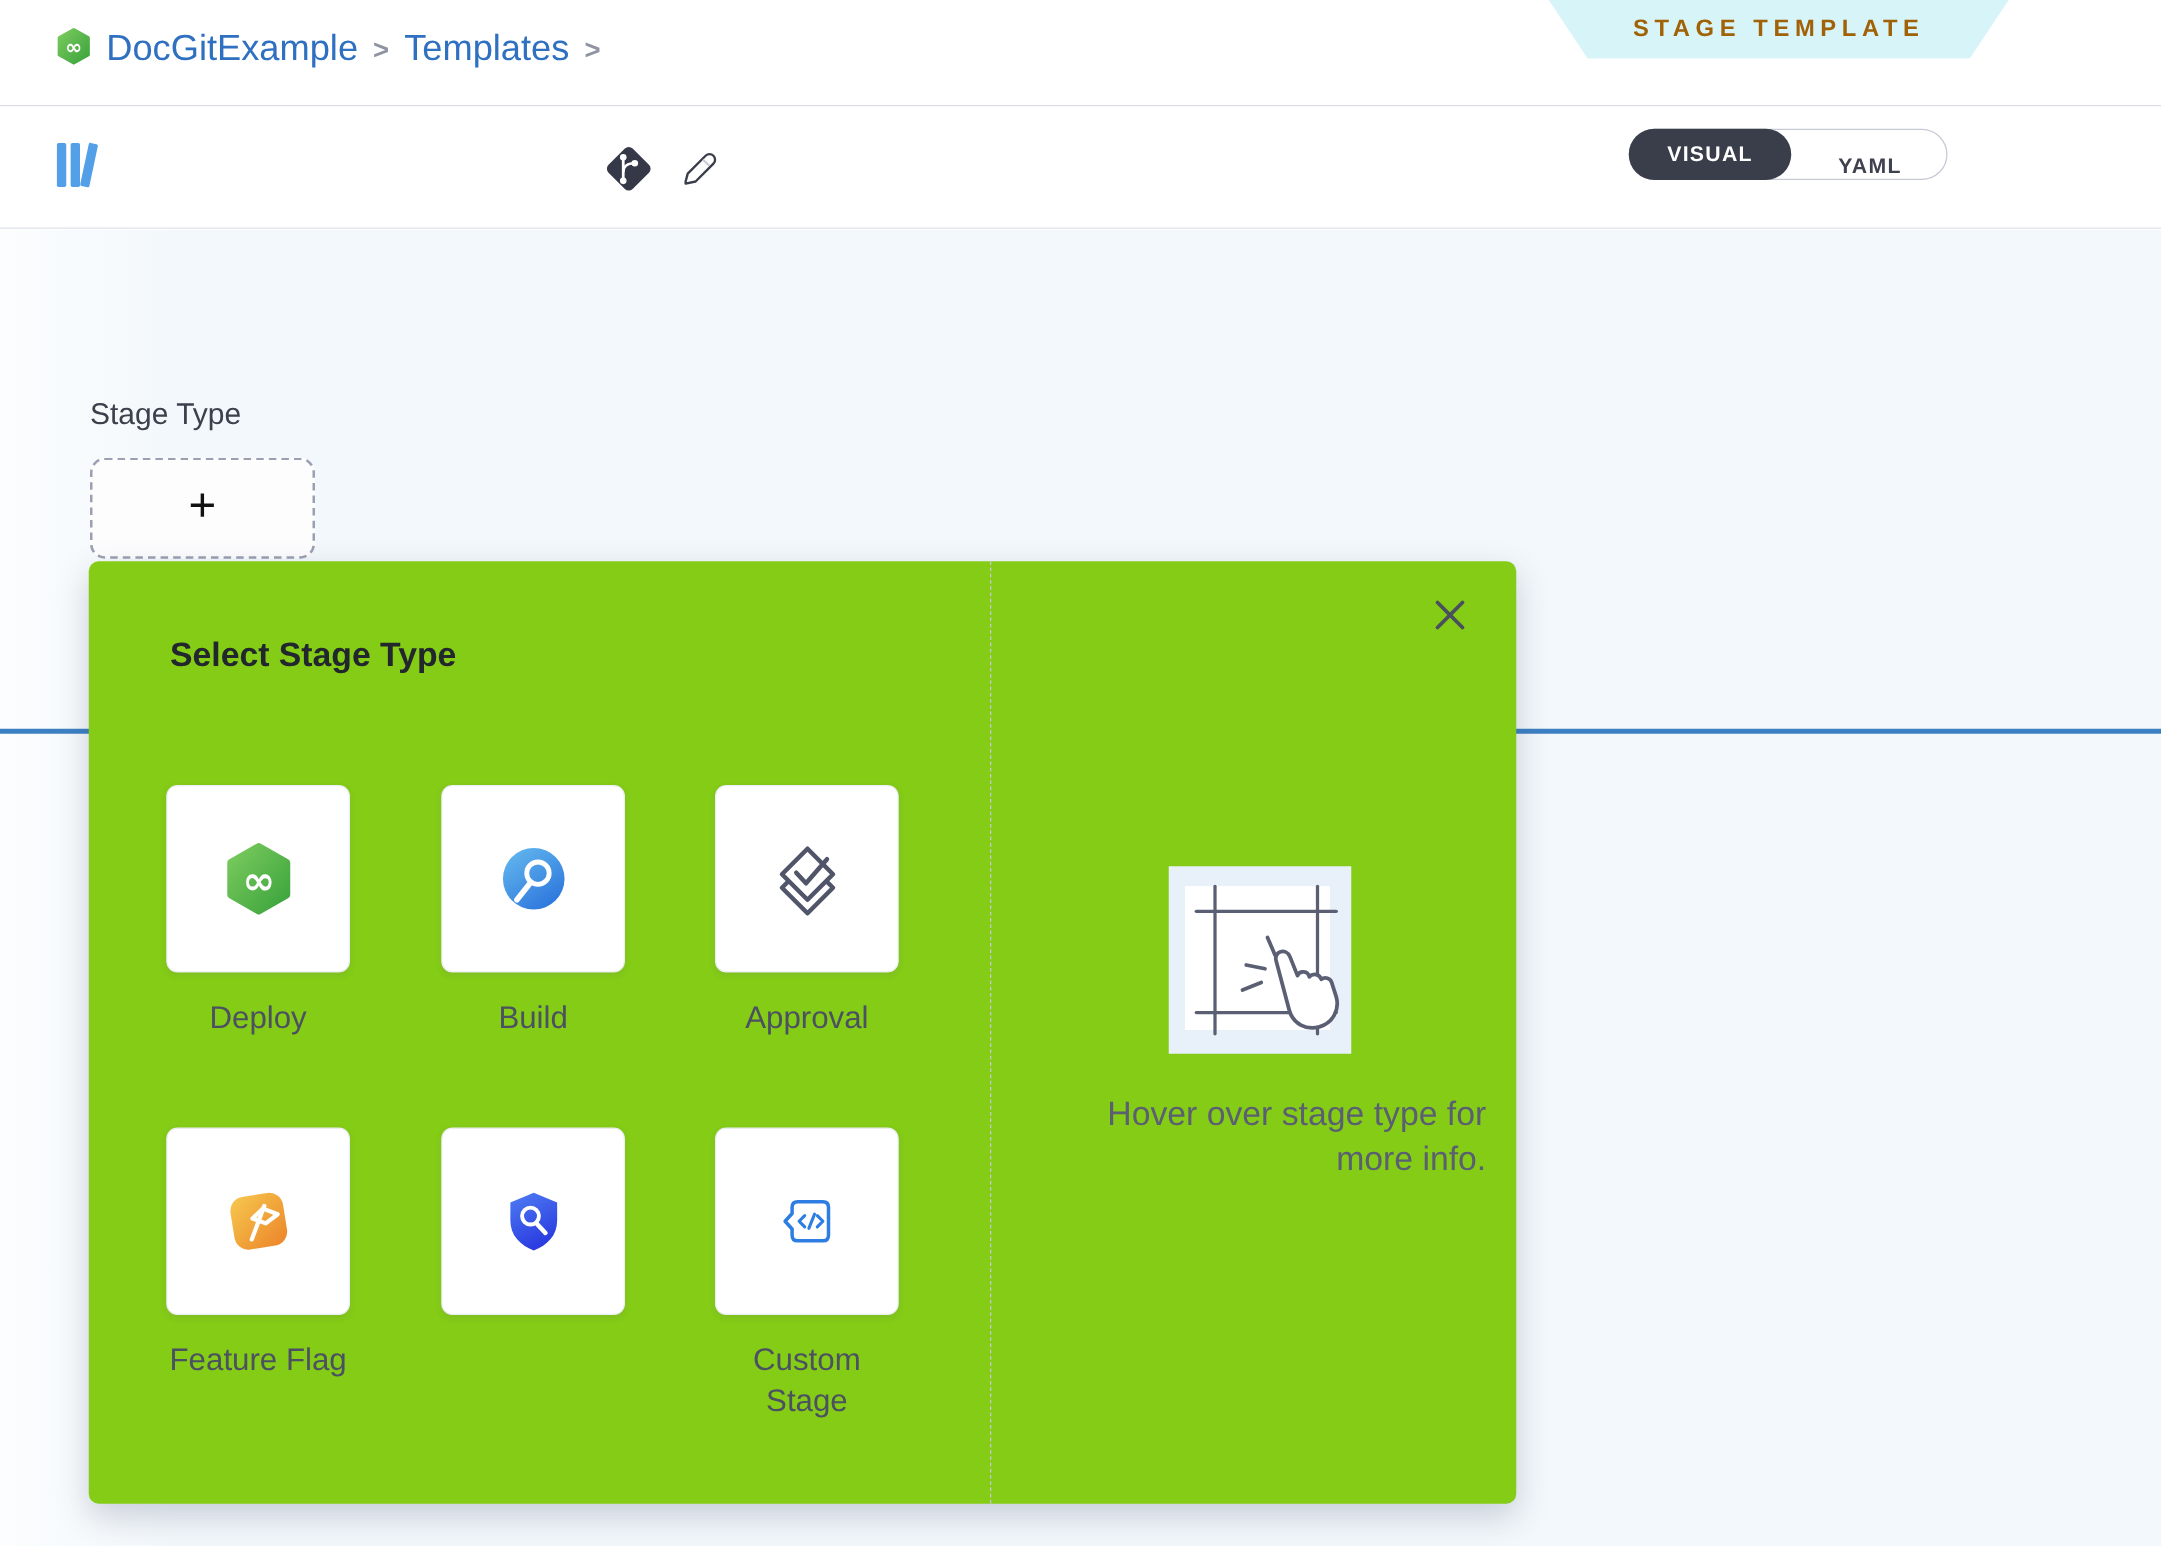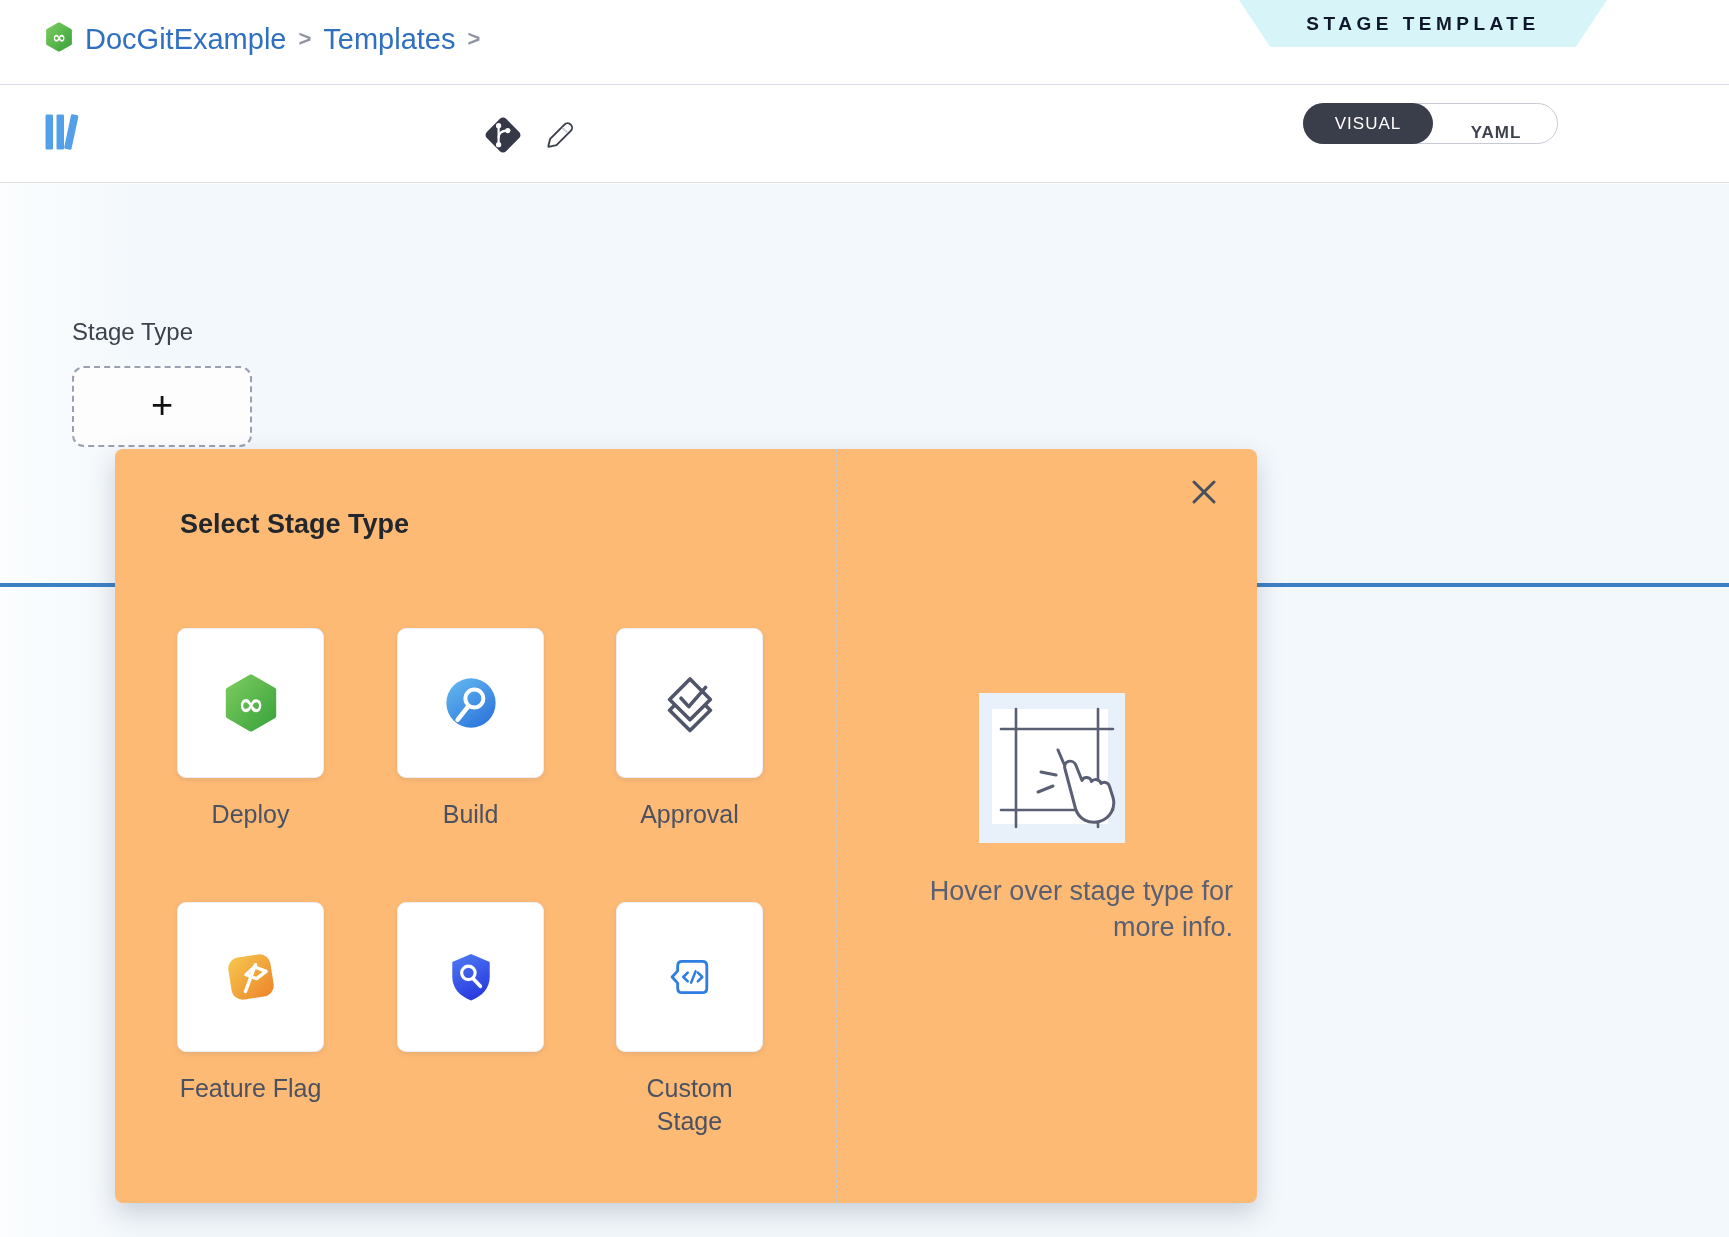--- a/index.html
+++ b/index.html
@@ -11,51 +11,51 @@
   .breadcrumb-row { position:absolute; left:0; top:0; width:1729px; height:85px;
     background:#fff; border-bottom:1px solid #dcdde6; }
   .breadcrumb { position:absolute; left:45px; top:22px; display:flex; align-items:center; gap:12px; }
   .crumb-link { color:#2f70c1; font-size:29px; font-weight:400; cursor:pointer; }
   .crumb-sep { color:#8f93a2; font-size:22px; font-weight:600; }
   .hex-icon { width:28px; height:30px; }
 
   .badge { position:absolute; left:1239px; top:0; width:368px; height:47px;
     background:#d7f5f8; clip-path:polygon(0 0, 100% 0, 91.5% 100%, 8.5% 100%);
     display:flex; align-items:center; justify-content:center; }
-  .badge span { color:#0f172a; font-size:19px; font-weight:700; letter-spacing:4.5px; }
+  .badge span { color:#a16207; font-size:19px; font-weight:700; letter-spacing:4.5px; }
 
   .title-row { position:absolute; left:0; top:86px; width:1729px; height:97px;
     background:#fff; border-bottom:1px solid #e0e1e8; }
   .library-icon { position:absolute; left:42px; top:24px; width:44px; height:44px; }
   .page-title { position:absolute; left:96px; top:26px; font-size:34px; font-weight:700; color:#22272e; }
   .git-icon { position:absolute; left:481px; top:27px; width:44px; height:44px; }
   .edit-icon { position:absolute; left:538px; top:26px; width:42px; height:42px; cursor:pointer; }
 
   .toggle { position:absolute; left:1303px; top:17px; width:255px; height:41px;
     border:1.5px solid #c7c9d4; border-radius:21px; background:#fff; display:flex; }
   .toggle-visual { position:absolute; left:-1px; top:-1px; width:130px; height:41px;
-    background:#3a3d4a; border-radius:21px; color:#fff; font-size:17px; font-weight:400;
+    background:#3a3d4a; border-radius:21px; color:#fff; font-size:17px; font-weight:700;
     letter-spacing:1px; display:flex; align-items:center; justify-content:center; cursor:pointer; }
   .toggle-yaml { position:absolute; left:129px; top:10px; width:126px; height:38px;
     color:#3e424e; font-size:17px; font-weight:700; letter-spacing:1px;
     display:flex; align-items:center; justify-content:center; cursor:pointer; }
 
   
   .main { position:absolute; left:0; top:184px; width:1729px; height:1053px;
     background:linear-gradient(90deg,#fbfdfe 0px,#f3f8fc 140px); }
   .stage-type-label { position:absolute; left:72px; top:318px; font-size:24px; font-weight:500; color:#3c414c; }
   .add-stage-box { position:absolute; left:72px; top:366px; width:180px; height:81px;
     background:#fdfdfe; border:2.5px dashed #9aa0b2; border-radius:12px;
     display:flex; align-items:center; justify-content:center; cursor:pointer; }
   .add-stage-box span { font-size:38px; font-weight:400; color:#111; line-height:1; margin-top:-3px; }
   .blue-rule { position:absolute; left:0; top:583px; width:1729px; height:4px; background:#3c80c4; }
 
   
   .popover { position:absolute; left:71px; top:449px; width:1142px; height:754px;
-    background:#fdba74; border-radius:8px; box-shadow:0 10px 26px rgba(55,65,90,.22);margin-left:44px; }
+    background:#84cc16; border-radius:8px; box-shadow:0 10px 26px rgba(55,65,90,.22); }
   .popover-title { position:absolute; left:65px; top:60px; font-size:27px; font-weight:700; color:#22272e; }
   .close-btn { position:absolute; left:1072px; top:26px; width:34px; height:34px; cursor:pointer;
     display:flex; align-items:center; justify-content:center; }
   .v-divider { position:absolute; left:721px; top:0; width:0; height:754px; border-left:1.5px dashed #c5c7d0; }
 
   .stage-card-wrap { position:absolute; width:147px; text-align:center; }
   .stage-card { width:147px; height:150px; background:#fff; border:1px solid #eceef3; border-radius:9px;
     box-shadow:0 2px 5px rgba(96,97,112,.14); display:flex; align-items:center; justify-content:center; cursor:pointer; }
   .stage-card svg { display:block; }
   .stage-card-label { margin-top:20px; font-size:25px; line-height:33px; color:#4c5162; }

